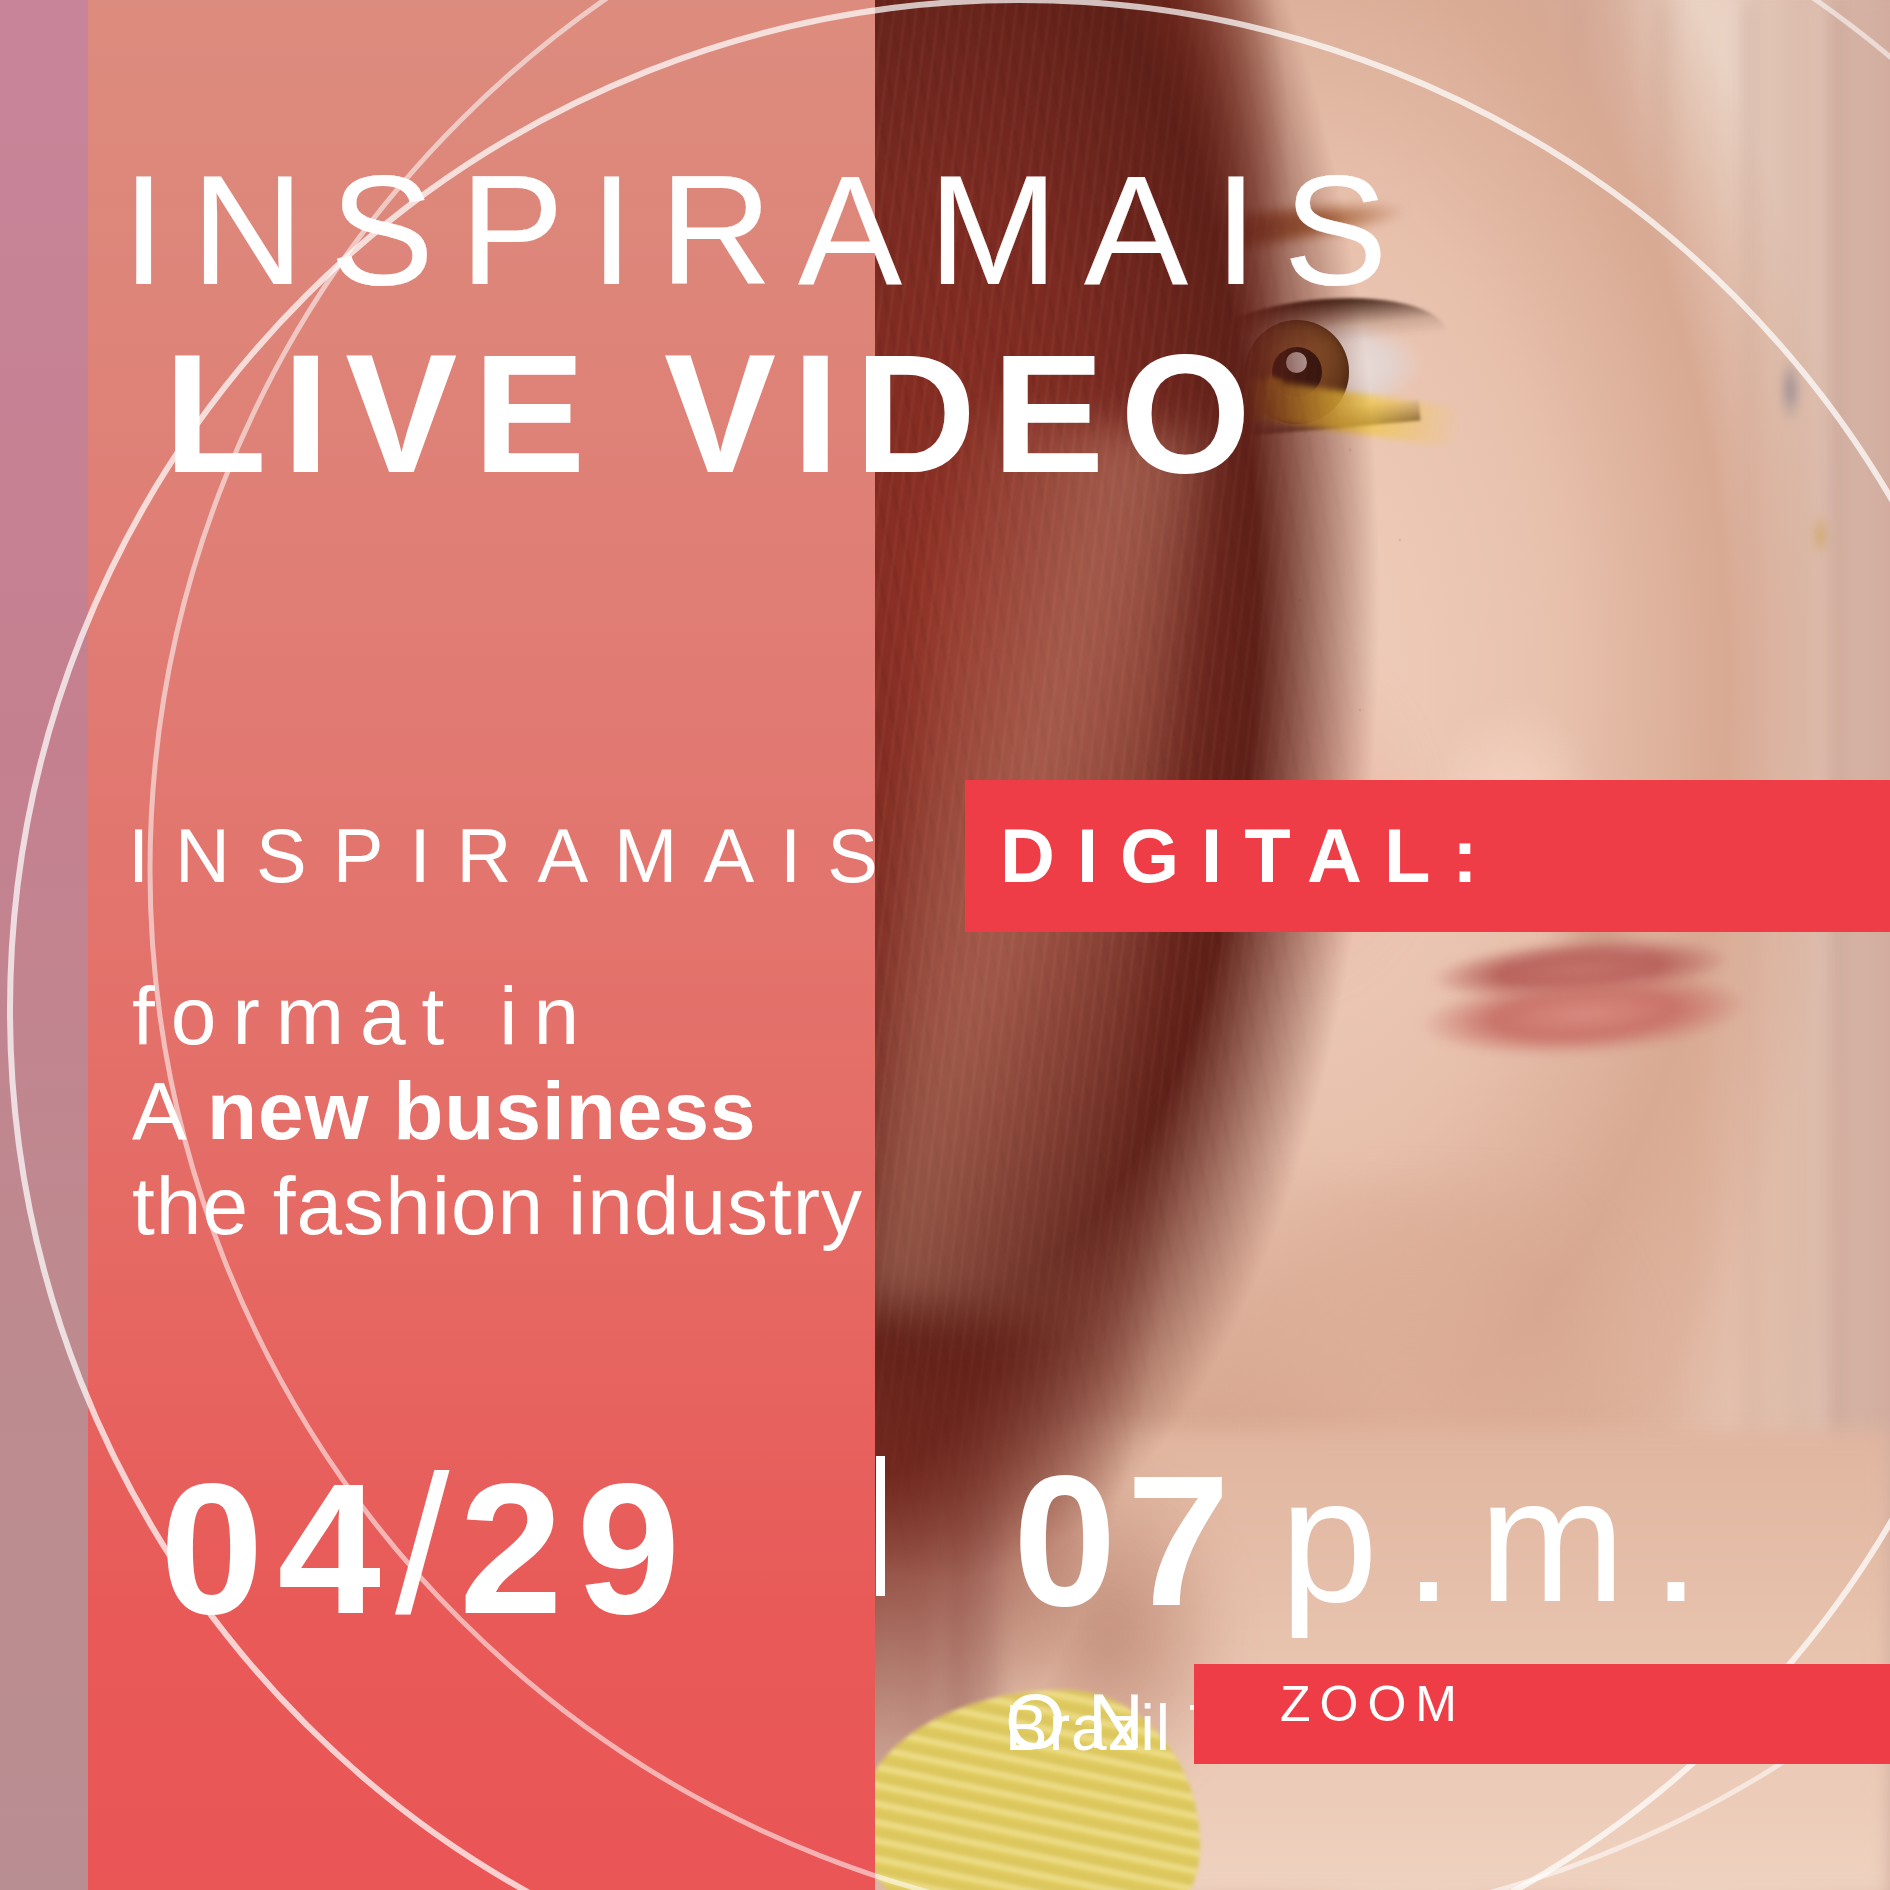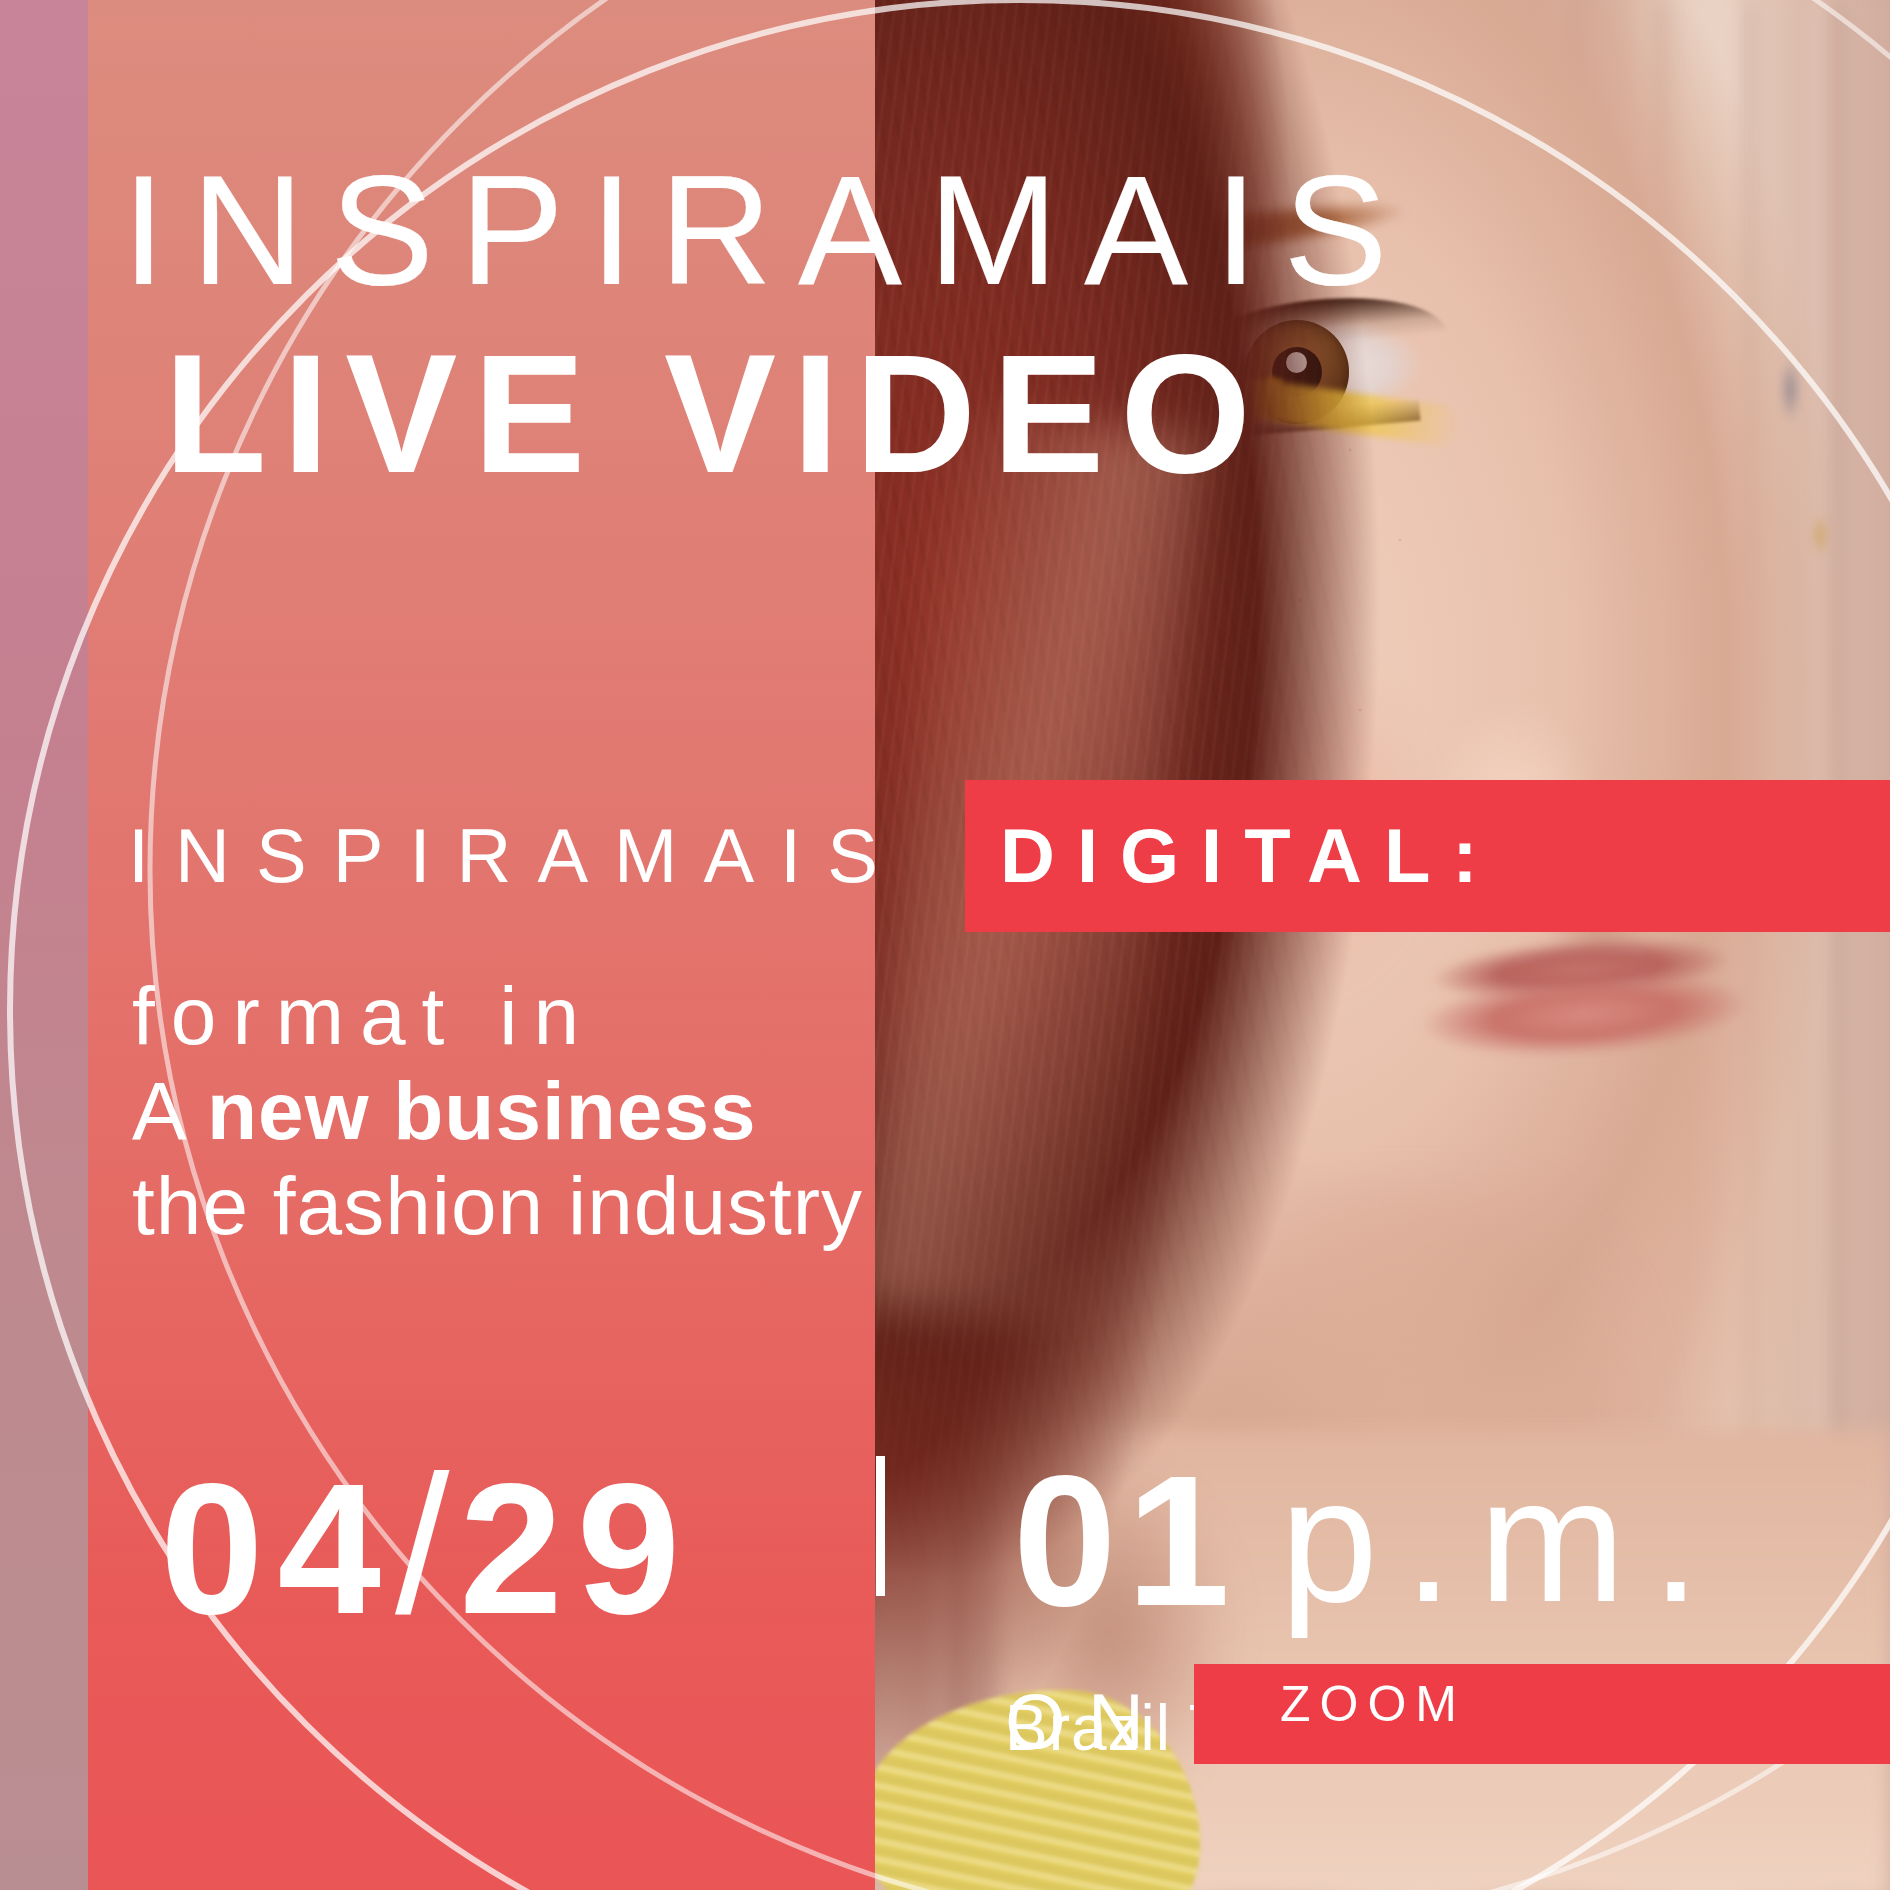--- a/index.html
+++ b/index.html
@@ -332,21 +332,21 @@
     <div class="body-copy">
       <div class="bc-line bc2">format in</div>
       <div class="bc-line bc1"><span>A </span><b>new business</b></div>
       <div class="bc-line bc3">the fashion industry</div>
     </div>
 
     <div class="t-date"><span>04</span><span class="slash">/</span><span>29</span></div>
 
     <div class="divider-bar"></div>
 
-    <div class="t-hour">01</div>
+    <div class="t-hour">07</div>
 
     <div class="t-ampm">p.m.</div>
 
     <div class="t-brazil">Brazil Time</div>
 
     <div class="t-on">ON</div>
 
     <div class="banner-zoom"></div>
 
     <div class="t-zoom">ZOOM</div>

